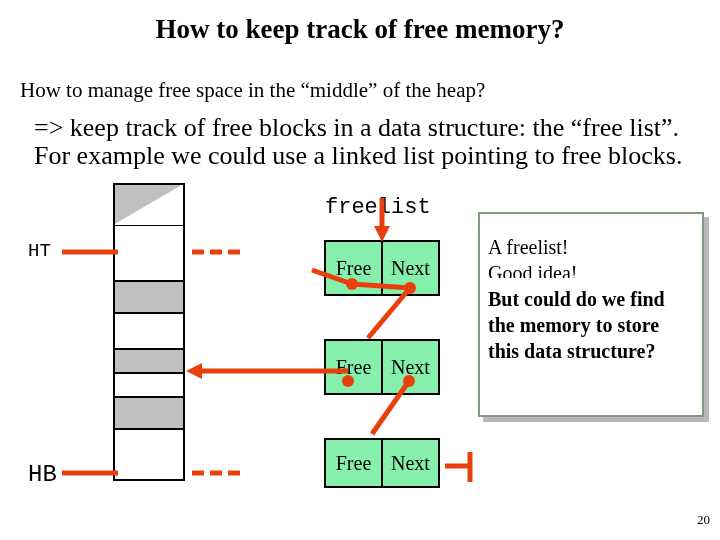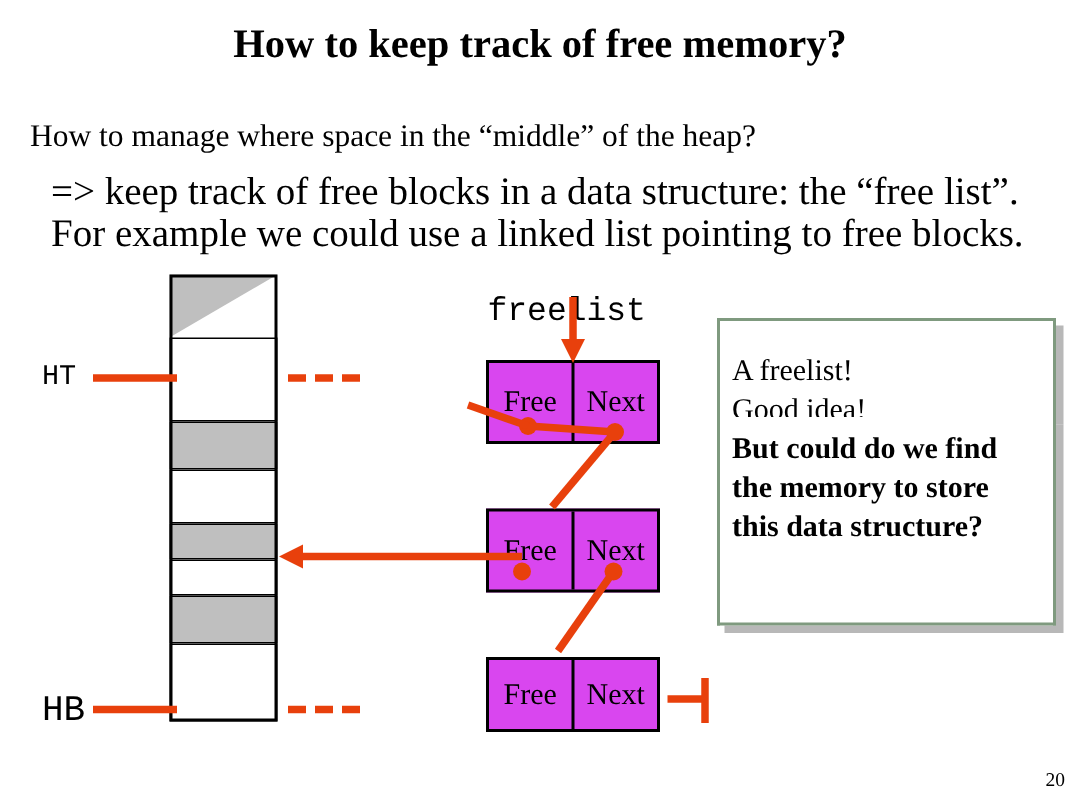--- a/index.html
+++ b/index.html
@@ -99,21 +99,21 @@
     font-size: 24px;
     font-family: Liberation Mono, monospace;
   }
 
   
   .node {
     position: absolute;
     width: 116px;
     height: 56px;
     border: 2px solid #000000;
-    background: #d946ef;
+    background: #86efac;
     box-sizing: border-box;
     display: flex;
   }
   .node .cell {
     flex: 1;
     display: flex;
     align-items: center;
     justify-content: center;
     font-size: 20px;
     font-family: "Liberation Serif", serif;
@@ -171,21 +171,21 @@
     pointer-events: none;
   }
 </style>
 </head>
 <body>
 
 <div class="slide">
 
   <div class="title">How to keep track of free memory?</div>
 
-  <div class="line1">How to manage where space in the “middle” of the heap?</div>
+  <div class="line1">How to manage free space in the “middle” of the heap?</div>
 
   <div class="line2">=&gt; keep track of free blocks in a data structure: the “free list”. For example we could use a linked list pointing to free blocks.</div>
 
   <div class="freelist-label">freelist</div>
 
   <div class="mem-col">
     <div style="position:absolute;left:0;top:0;width:0;height:0;border-left:72px solid #bfbfbf;border-top:0px solid transparent;border-bottom:42px solid transparent;"></div>
     <div class="mem-block mem-white" style="top:42px;height:56px;"></div>
     <div class="mem-block mem-gray" style="top:98px;height:32px;"></div>
     <div class="mem-block mem-white" style="top:130px;height:36px;"></div>

